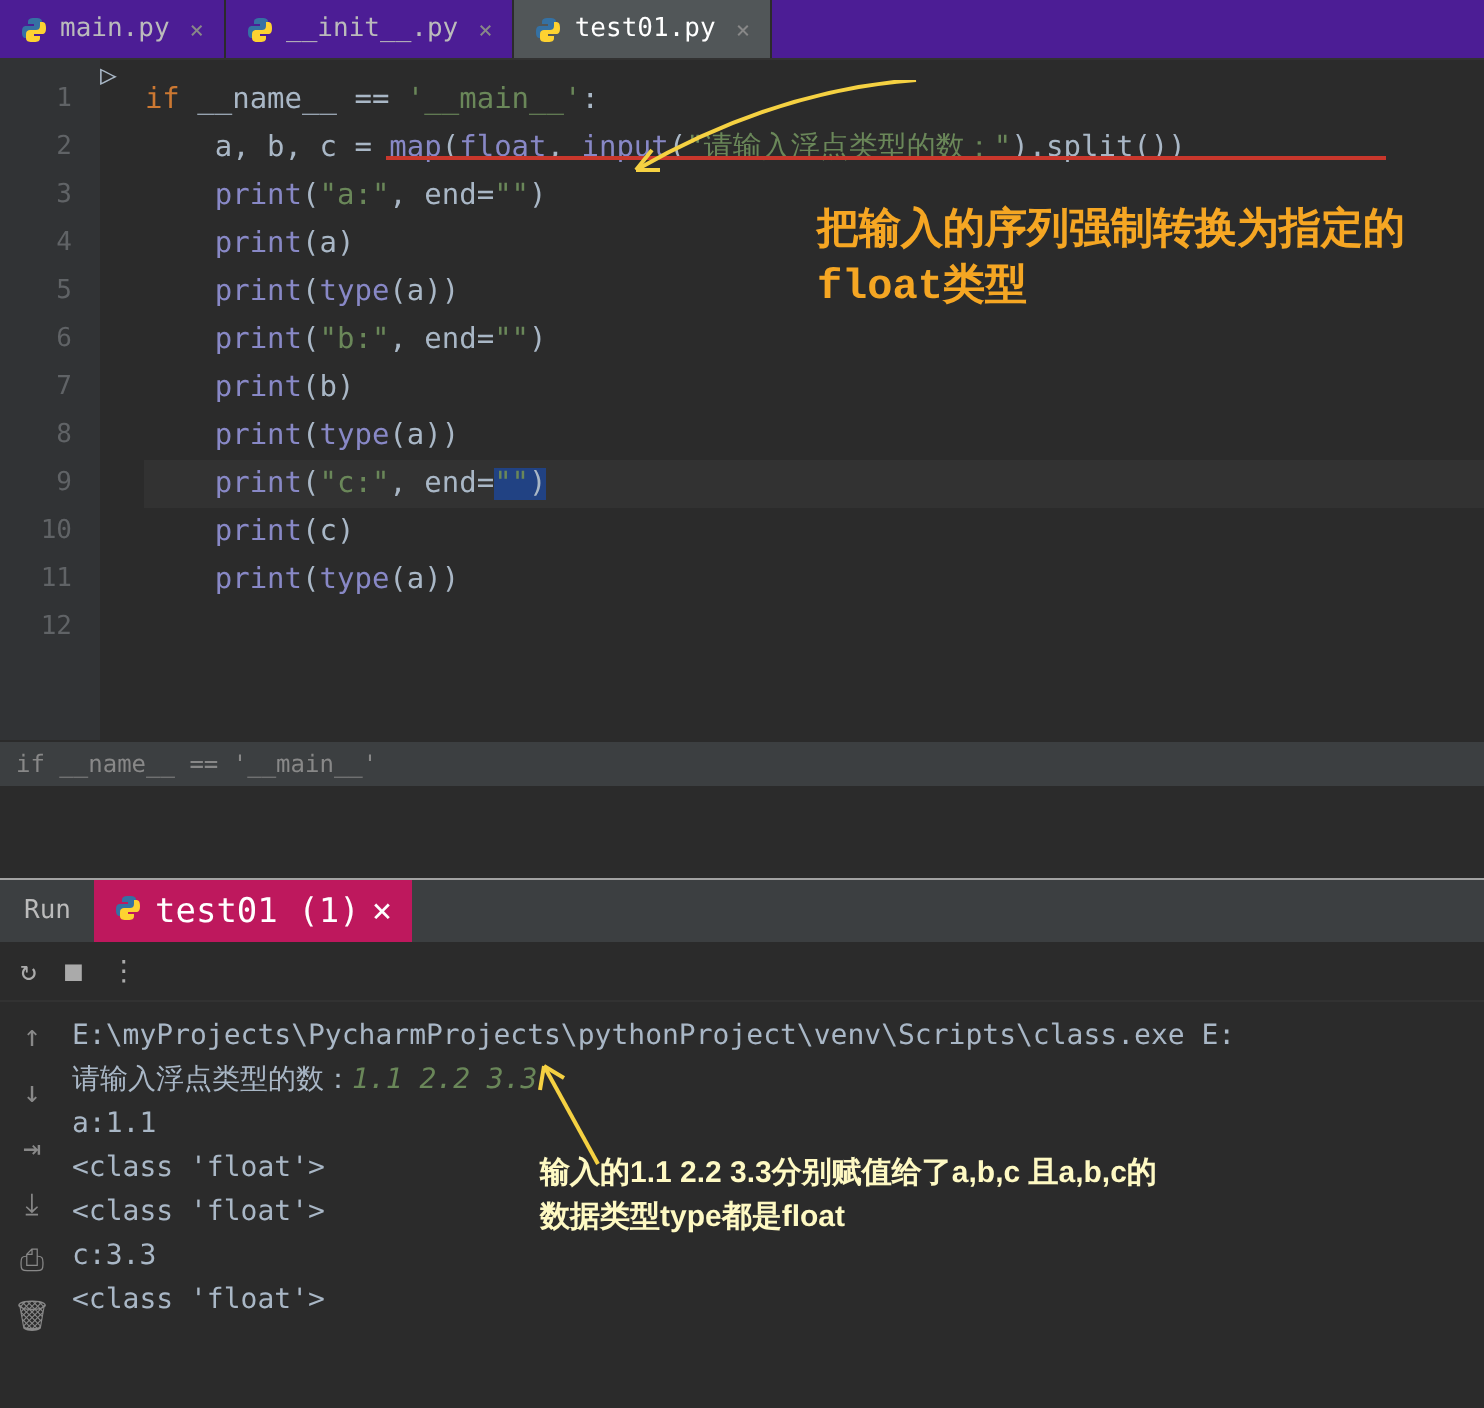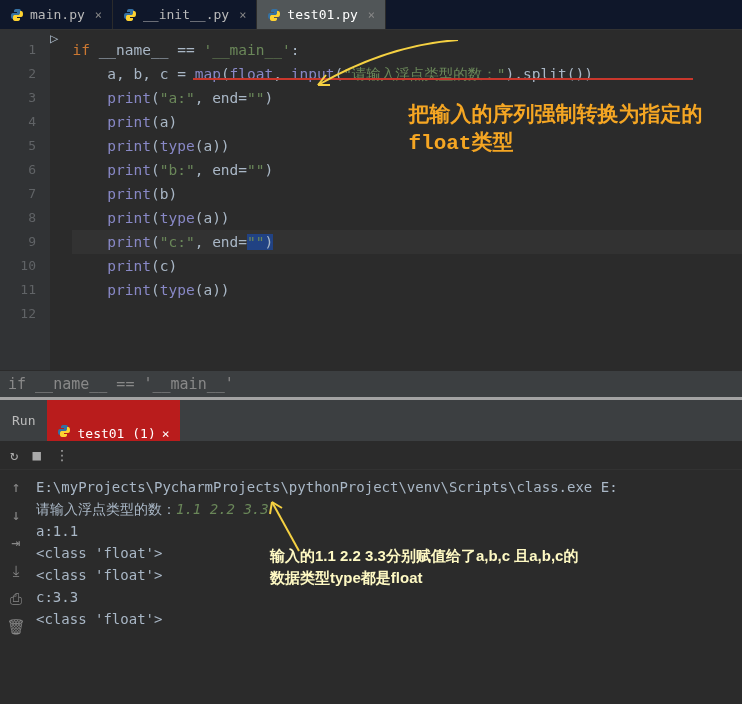--- a/index.html
+++ b/index.html
@@ -7,21 +7,21 @@
       width: 742px;
       height: 704px;
       background: #2b2b2b;
       font-family: 'Consolas', 'Monaco', monospace;
       font-size: 14px;
       color: #a9b7c6;
       overflow: hidden;
     }
     .tabs {
       display: flex;
-      background: #0f172a;
+      background: #4c1d95;
       height: 30px;
       border-bottom: 1px solid #323232;
     }
     .tab {
       display: flex;
       align-items: center;
       padding: 0 10px;
       gap: 6px;
       border-right: 1px solid #2b2b2b;
       color: #bbbbbb;
@@ -100,48 +100,49 @@
       position: absolute;
       top: 48px;
       left: 135px;
       width: 500px;
       height: 2px;
       background: #c9372c;
     }
     .breadcrumb {
       background: #3c3f41;
       padding: 4px 8px;
-      font-size: 15px;
+      font-size: 12px;
       color: #888;
       border-top: 1px solid #2b2b2b;
     }
     .run-panel {
       background: #2b2b2b;
     }
     .run-tabs {
       display: flex;
       align-items: center;
       background: #3c3f41;
-      height: 44px;
-      border-top: 3px solid #a3a3a3;
+      height: 32px;
+      border-top: 1px solid #a3a3a3;
+      margin-top: 46px;
     }
     .run-label {
       padding: 0 12px;
       color: #bbbbbb;
       font-size: 13px;
     }
     .run-tab {
       display: flex;
-      align-items: flex-end;
+      align-items: center;
       gap: 6px;
       padding: 0 10px;
       height: 100%;
-      background: #b91c1c;
+      background: #be185d;
       color: #fff;
-      font-size: 13px;
+      font-size: 17px;
     }
     .run-toolbar {
       display: flex;
       align-items: center;
       gap: 14px;
       padding: 6px 10px;
       background: #2b2b2b;
       border-bottom: 1px solid #323232;
     }
     .run-toolbar .icon {

